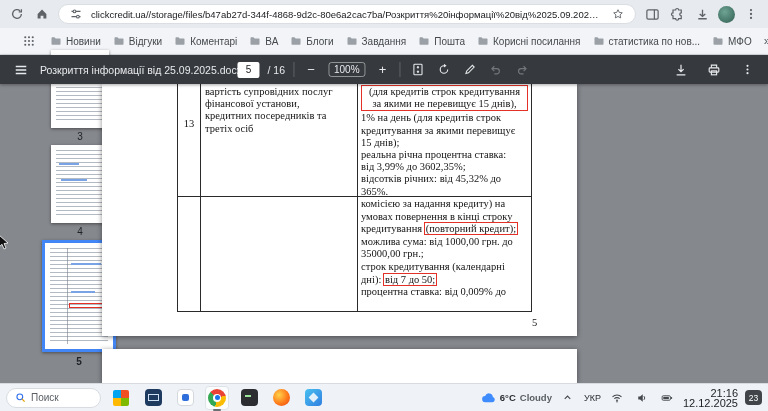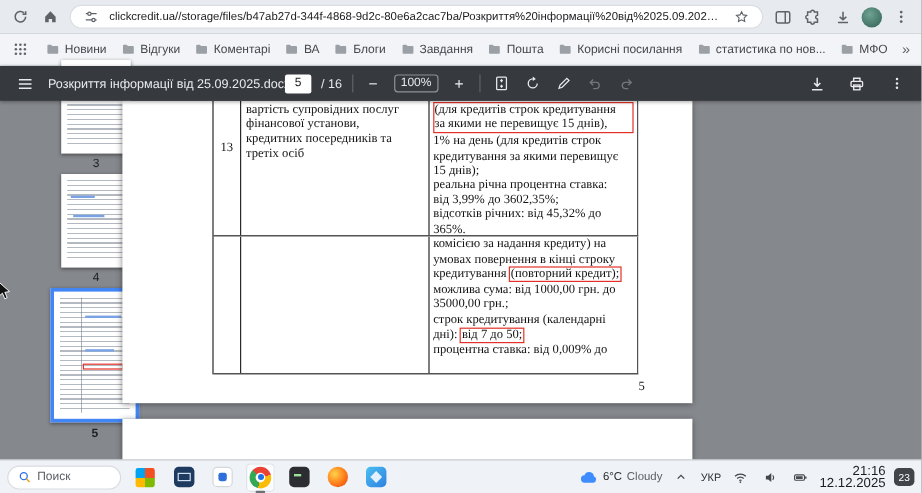--- a/index.html
+++ b/index.html
@@ -11,21 +11,21 @@
     background:#e7eaee; display:flex; align-items:center; padding:0 8px; gap:7px; }
   .nav-btn { width:18px; height:18px; display:flex; align-items:center; justify-content:center; border-radius:50%; flex:none; }
   #omnibox { flex:1; min-width:0; height:20px; background:#ffffff; border:1px solid #dadde2; border-radius:10px;
     display:flex; align-items:center; padding:0 8px; gap:6px; max-width:588px; }
   #omnibox .url { flex:1; min-width:0; font-size:9.5px; color:#202124; white-space:nowrap; overflow:hidden; text-overflow:ellipsis; }
   .tb-icon { width:18px; height:18px; display:flex; align-items:center; justify-content:center; flex:none; }
   #avatar { width:17px; height:17px; border-radius:50%; background:radial-gradient(circle at 40% 35%, #6fa393, #2e5d50); flex:none; }
 
   
   #bookmarks-bar { position:absolute; top:28px; left:0; width:768px; height:27px;
-    background:#f2f4f7; border-bottom:1px solid #d9dce0; display:flex; align-items:center; padding:0 8px; gap:12px; }
+    background:#f2f4f7; border-bottom:1px solid #d9dce0; display:flex; align-items:center; padding:0 20px; gap:12px; }
   .bm { display:flex; align-items:center; gap:4px; font-size:10px; color:#45484c; white-space:nowrap; flex:none; }
   .bm svg { flex:none; }
   #bm-overflow { color:#5f6368; font-size:12px; flex:none; }
   #bm-spacer { flex:1; }
 
   
   #pdf-toolbar { position:absolute; top:55px; left:0; width:768px; height:29px; background:#36393d;
     display:flex; align-items:center; padding:0 12px; color:#e8eaed; font-size:10.5px;
     box-shadow:0 1px 3px rgba(0,0,0,.35); z-index:5; }
   #pdf-title { margin-left:10px; white-space:nowrap; overflow:hidden; text-overflow:ellipsis; max-width:230px; }
@@ -60,42 +60,42 @@
   .tr { display:flex; border-bottom:1px solid #2a2a2a; overflow:hidden; }
   #tr-1 { height:113px; }
   #tr-2 { height:115px; }
   .td { border-right:1px solid #2a2a2a; height:100%; overflow:hidden; }
   .td-num { width:23px; text-align:center; font-size:10.5px; }
   #row-num { padding-top:34px; }
   .td-label { width:157px; padding:2px 4px 0 4px; }
   .td-det { width:174px; padding:1px 3px 0 3px; }
   .ln { font-size:10.5px; line-height:12.2px; white-space:nowrap; }
   #tr-2 .ln { line-height:12.6px; }
-  .redbox { border:1.6px solid #e33127; margin:0 0 1px 0; }
+  .redbox { border:1.6px solid #e33127; margin:0 0 1px 0;text-align:center; }
   .redspan { display:inline-block; border:1.5px solid #e33127; padding:0 1px; margin:-2px -1px; line-height:11px; }
   #page-num-5 { position:absolute; left:430px; top:233px; font-family:"Liberation Serif",serif; font-size:10.5px; color:#141414; }
 
   
   #taskbar { position:absolute; bottom:0; left:0; width:768px; height:28px; background:#eff3f8;
     border-top:1px solid #d7dbdf; display:flex; align-items:center; padding:0 6px; gap:8px; }
   #search-box { width:95px; height:20px; background:#fff; border:1px solid #d8dce0; border-radius:10px;
     display:flex; align-items:center; gap:5px; padding:0 8px; flex:none;text-align:right; }
   #search-box span { font-size:10px; color:#5a5f64; }
   .tk-app { width:24px; height:24px; display:flex; align-items:center; justify-content:center; border-radius:4px; position:relative; flex:none; }
   .tk-app.active { background:rgba(255,255,255,.75); box-shadow:inset 0 0 0 1px #dfe3e7; }
   .tk-app.active::after { content:""; position:absolute; bottom:-1px; left:8px; width:8px; height:2px; border-radius:2px; background:#6b7075; }
   .sq { width:17px; height:17px; border-radius:4px; }
   #ico-start { width:16px; height:16px; border-radius:2px;
     background:conic-gradient(#f25022 0 25%, #7fba00 0 50%, #ffb900 0 75%, #00a4ef 0 100%); }
   .chrome-ball { width:18px; height:18px; border-radius:50%; position:relative;
     background:conic-gradient(from -45deg, #ea4335 0 33%, #fbbc05 0 66%, #34a853 0 100%); }
   .chrome-ball::before { content:""; position:absolute; left:5px; top:5px; width:8px; height:8px; border-radius:50%; background:#fff; }
   .chrome-ball::after { content:""; position:absolute; left:6.5px; top:6.5px; width:5px; height:5px; border-radius:50%; background:#1a73e8; }
   #tray { margin-left:auto; display:flex; align-items:center; gap:7px; }
-  #weather { display:flex; align-items:center; gap:4px; font-size:9.5px; color:#2b2e31; }
+  #weather { display:flex; align-items:center; gap:4px; font-size:9.5px; color:#2b2e31;font-weight:bold; }
   #lang { font-size:9px; color:#2b2e31; }
   #clock { display:flex; flex-direction:column; align-items:flex-end; font-size:11px; line-height:10px; color:#1c1e20; }
   #notif-badge { min-width:17px; height:15px; border-radius:4px; background:#414549; color:#fff;
     font-size:8.5px; display:flex; align-items:center; justify-content:center; padding:0 2px; }
 
   #cursor { position:absolute; left:-2px; top:235px; z-index:50; }
 </style>
 </head>
 <body>
 

